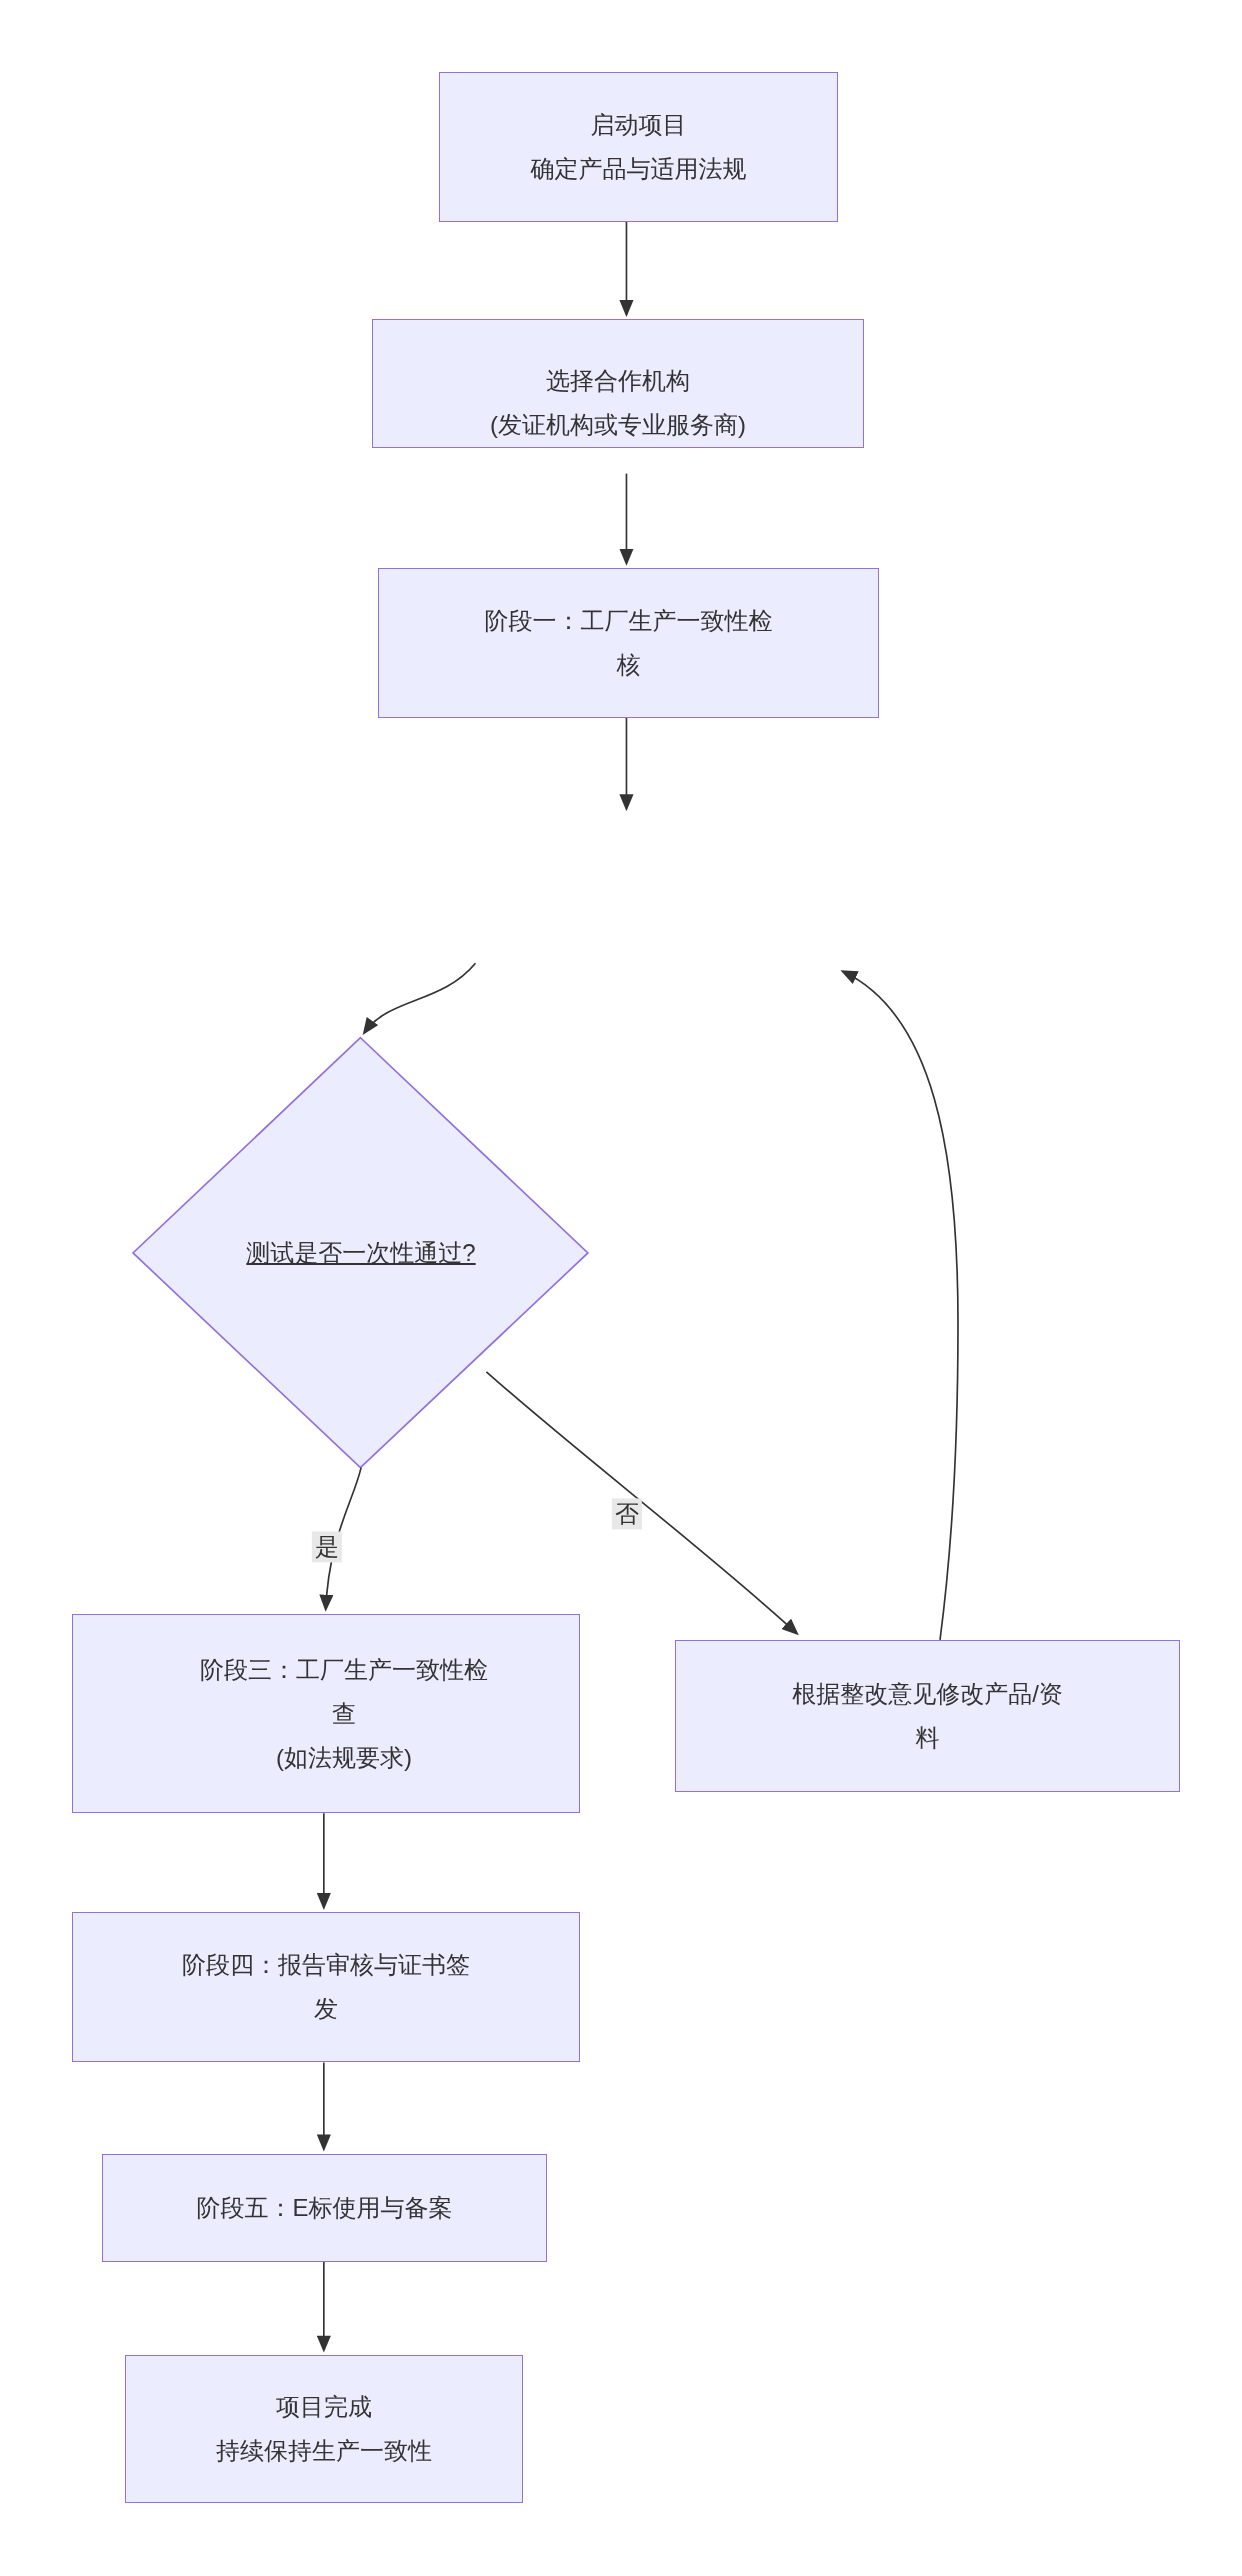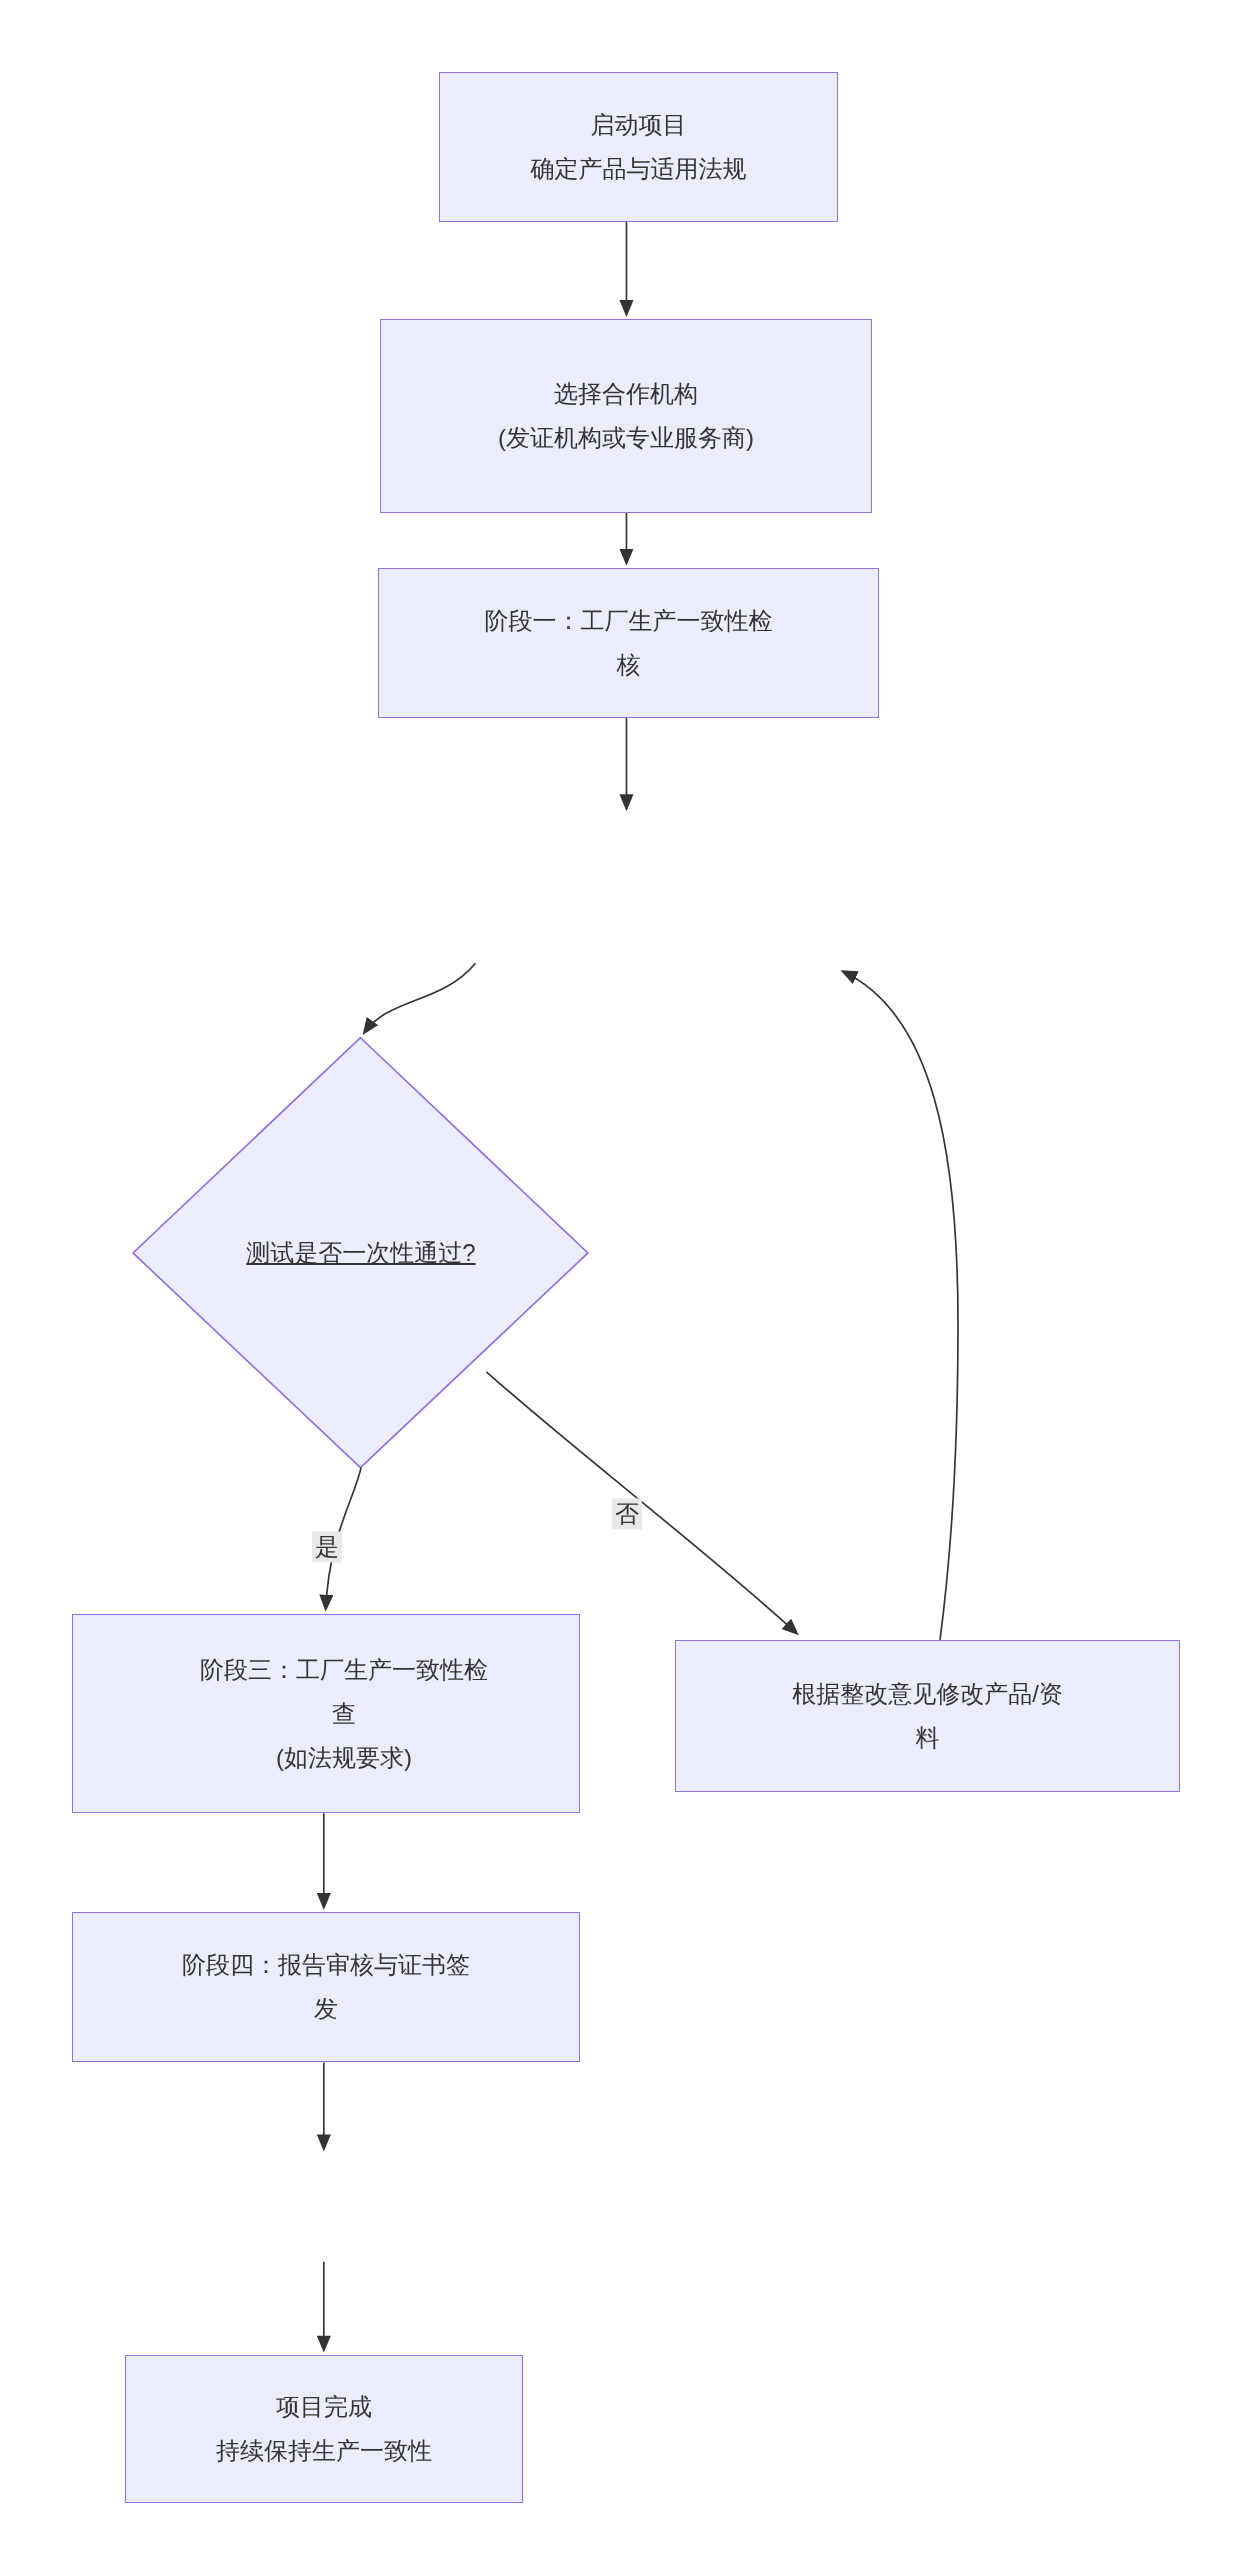--- a/index.html
+++ b/index.html
@@ -74,21 +74,21 @@
     <path class="edge" d="M504,2822 L504,2968" marker-end="url(#arrowhead)"></path>
     <path class="edge" d="M504,3210 L504,3344" marker-end="url(#arrowhead)"></path>
     <path class="edge" d="M504,3520 L504,3657" marker-end="url(#arrowhead)"></path>
   </svg>
 
   <div class="node" style="left:427px; top:72px; width:399px; height:150px;margin-left:12px;">
     <span>启动项目
 确定产品与适用法规</span>
   </div>
 
-  <div class="node" style="left:380px; top:319px; width:492px; height:194px;">
+  <div class="node" style="left:372px; top:319px; width:492px; height:129px;align-items:flex-end;">
     <span>选择合作机构
 (发证机构或专业服务商)</span>
   </div>
 
   <div class="node" style="left:378px; top:568px; width:501px; height:150px;">
     <span>阶段一：工厂生产一致性检
 核</span>
   </div>
 
 
@@ -105,20 +105,23 @@
   <div class="node" style="left:675px; top:1640px; width:505px; height:152px;">
     <span>根据整改意见修改产品/资
 料</span>
   </div>
 
   <div class="node" style="left:72px; top:1912px; width:508px; height:150px;">
     <span>阶段四：报告审核与证书签
 发</span>
   </div>
 
+  <div class="node" style="left:102px; top:2154px; width:445px; height:108px;">
+    <span>阶段五：E标使用与备案</span>
+  </div>
 
   <div class="node" style="left:125px; top:2355px; width:398px; height:148px;">
     <span>项目完成
 持续保持生产一致性</span>
   </div>
 
   <div class="edge-label" style="left:327px; top:1547px;">
     <span>是</span>
   </div>
 

